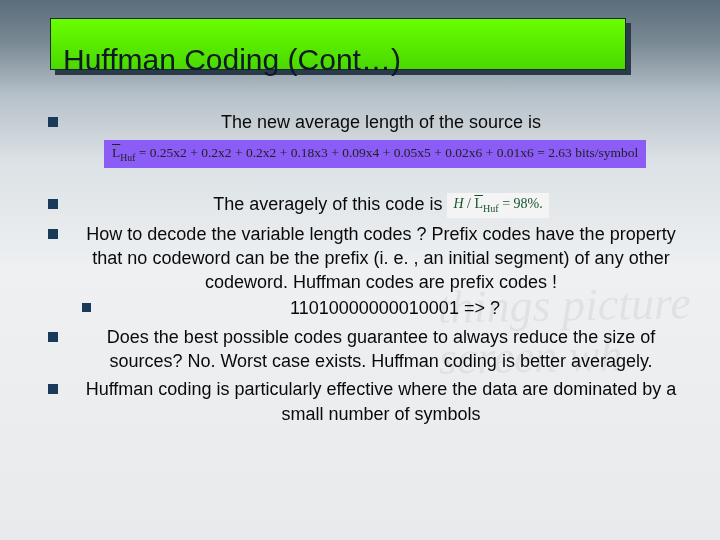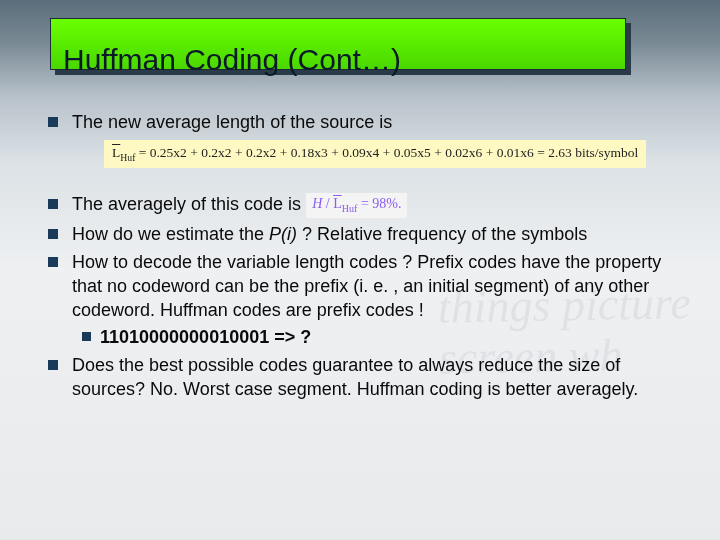--- a/index.html
+++ b/index.html
@@ -57,40 +57,41 @@
     font-size: 30px;
     color: #0a1a28;
     font-weight: 400;
     margin-top: 32px;
   }
   .content {
     position: absolute;
     top: 110px;
     left: 40px;
     right: 30px;
+    text-align: center;
   }
   ul.top { list-style: none; }
   ul.top > li {
     position: relative;
     padding-left: 32px;
     margin-bottom: 4px;
     font-size: 18px;
     line-height: 1.35;
     color: #0a0a0a;
   }
   ul.top > li::before {
     content: "";
     position: absolute;
     left: 8px;
     top: 7px;
     width: 10px;
     height: 10px;
     background: #1a3a5a;
   }
-  ul.sub { list-style: none; margin-top: 2px; font-weight: bold; }
+  ul.sub { list-style: none; margin-top: 2px; }
   ul.sub > li {
     position: relative;
     padding-left: 28px;
     font-size: 18px;
     line-height: 1.35;
   }
   ul.sub > li::before {
     content: "";
     position: absolute;
     left: 10px;
@@ -102,26 +103,26 @@
   .gap { height: 20px; }
   .ital { font-style: italic; }
   .formula-img {
     display: inline-block;
     vertical-align: middle;
     background: #f4f4f4;
     border: 0;
     padding: 2px 6px;
     font-family: Georgia, 'Times New Roman', serif;
     font-size: 14px;
-    color: #8b5cf6;
+    color: #14532d;
   }
   .formula-block {
     display: block;
     margin: 6px 0 2px 32px;
-    background: #fef9c3;
+    background: #8b5cf6;
     padding: 4px 8px;
     font-family: Georgia, 'Times New Roman', serif;
     font-size: 13.5px;
     color: #222;
     width: fit-content;
   }
   .overline { text-decoration: overline; }
   .subsc { font-size: 0.72em; vertical-align: sub; }
 </style>
 </head>
@@ -150,27 +151,27 @@
   </ul>
   <div class="gap"></div>
   <ul class="top">
     <li>
       <span>The averagely of this code is </span>
       <span class="formula-img">
         <span class="ital">H</span><span> / </span><span class="overline">L</span><span class="subsc">Huf</span><span> = 98%.</span>
       </span>
     </li>
     <li>
-      <span>How do we estimate the </span><span class="ital">P(i)</span><span> ? Relative frequency of the symbols</span>
-    </li>
-    <li>
       <span>How to decode the variable length codes ? Prefix codes have the property that no codeword can be the prefix (i. e. , an initial segment) of any other codeword. Huffman codes are prefix codes !</span>
       <ul class="sub">
         <li>
           <span>11010000000010001 =&gt; ?</span>
         </li>
       </ul>
     </li>
     <li>
-      <span>Does the best possible codes guarantee to always reduce the size of sources? No. Worst case segment. Huffman coding is better averagely.</span>
+      <span>Does the best possible codes guarantee to always reduce the size of sources? No. Worst case exists. Huffman coding is better averagely.</span>
+    </li>
+    <li>
+      <span>Huffman coding is particularly effective where the data are dominated by a small number of symbols</span>
     </li>
   </ul>
 </div>
 
 </body></html>

